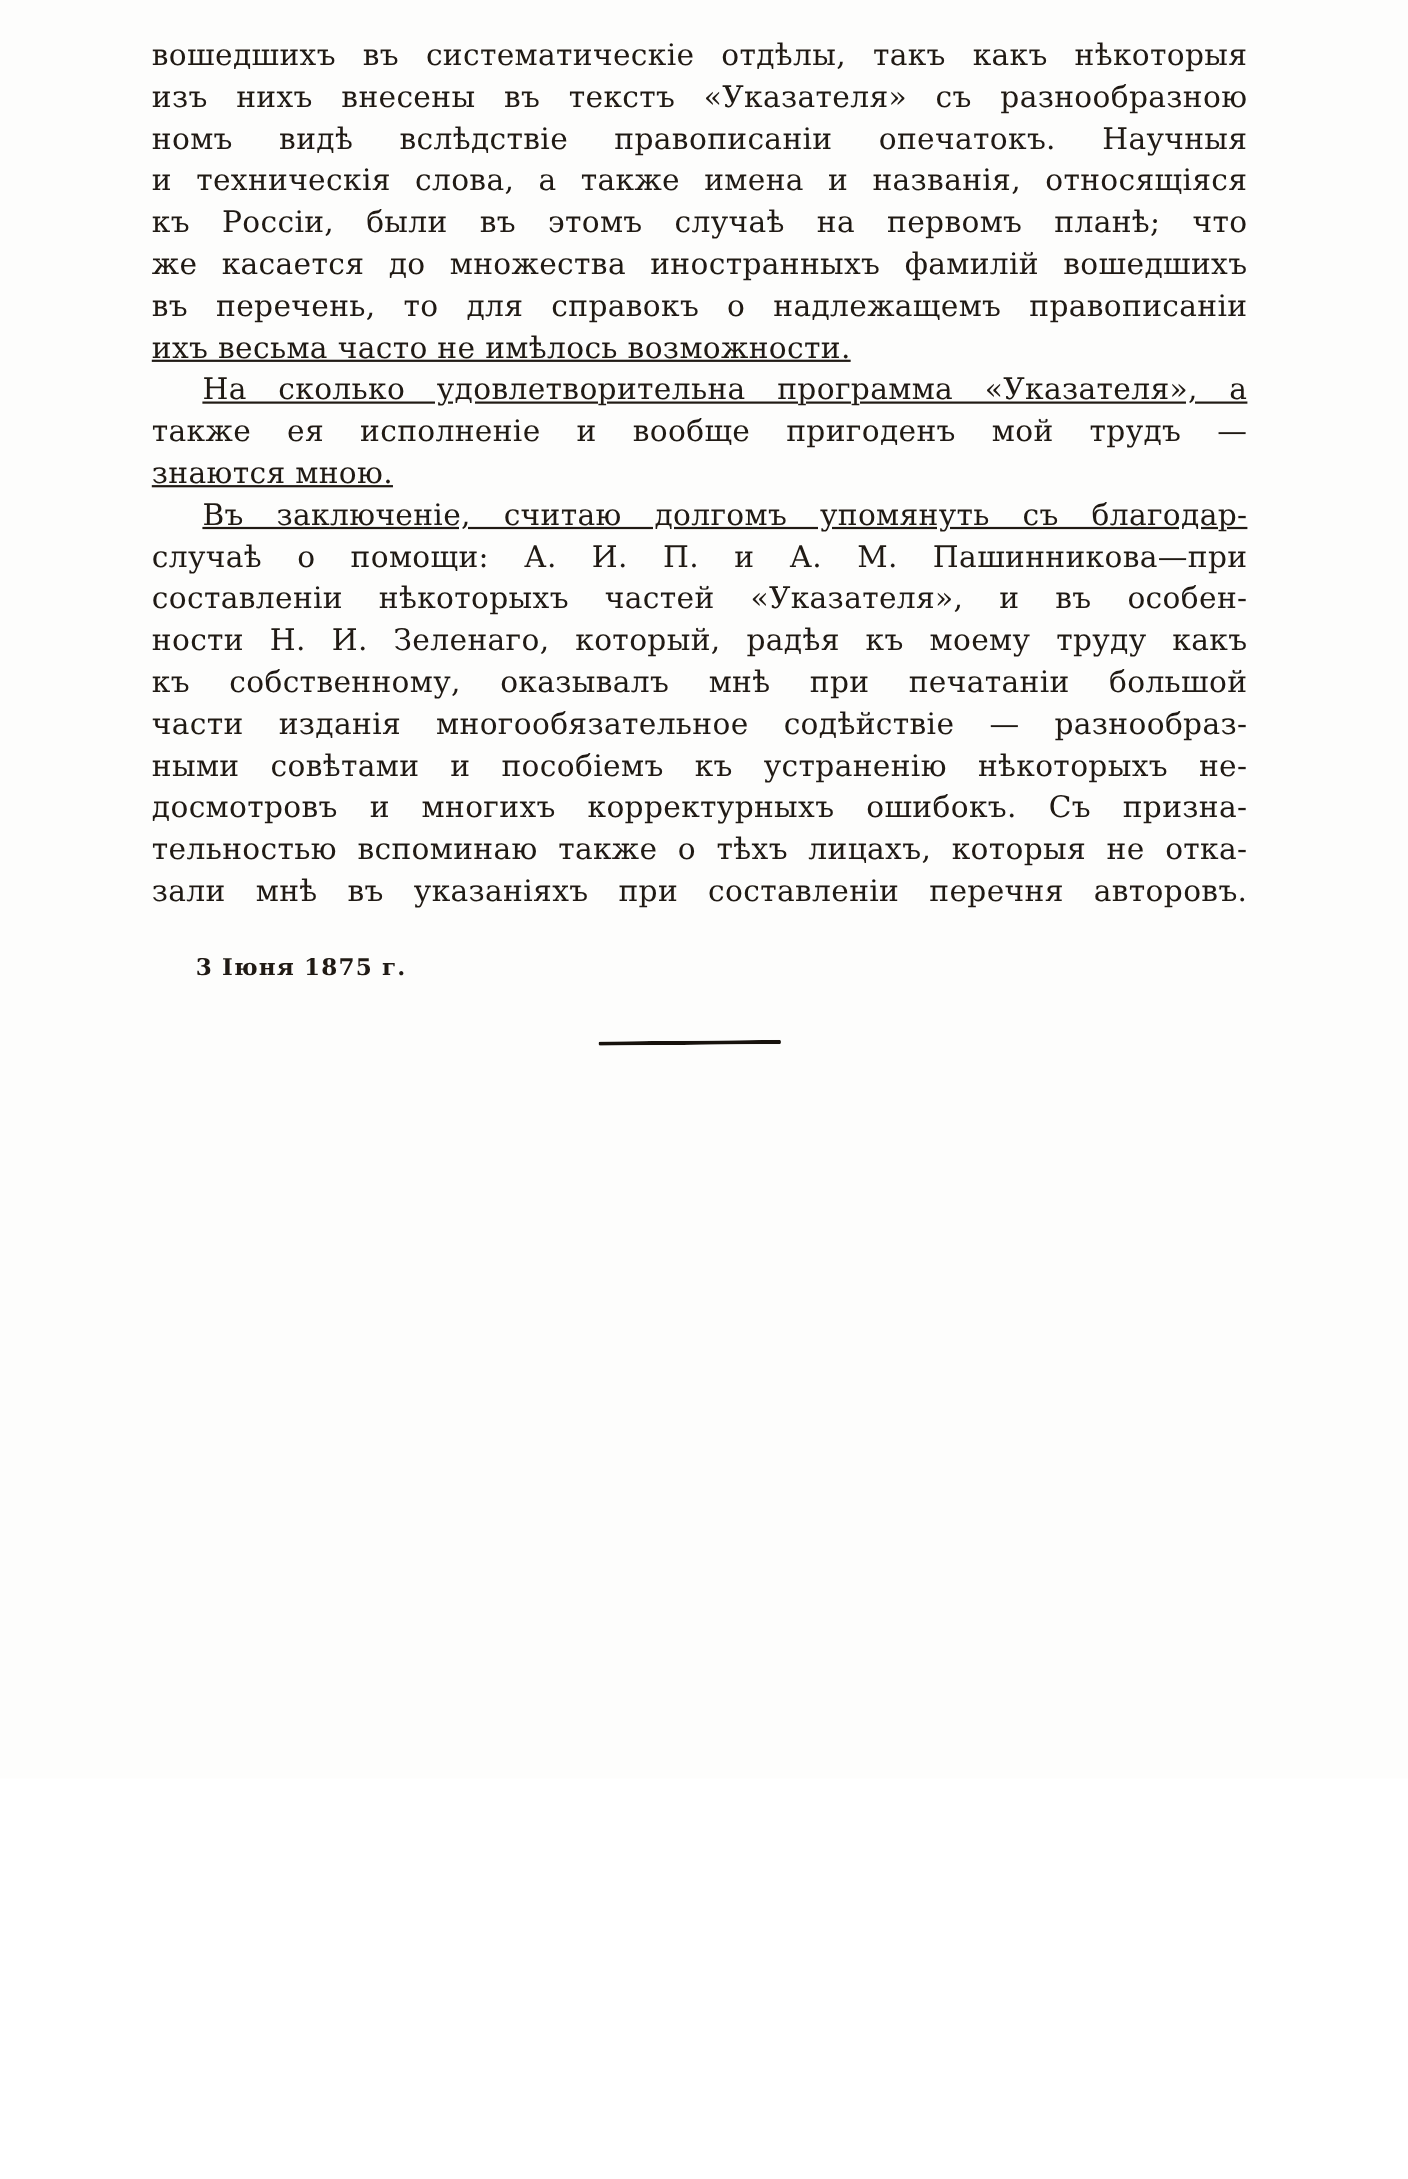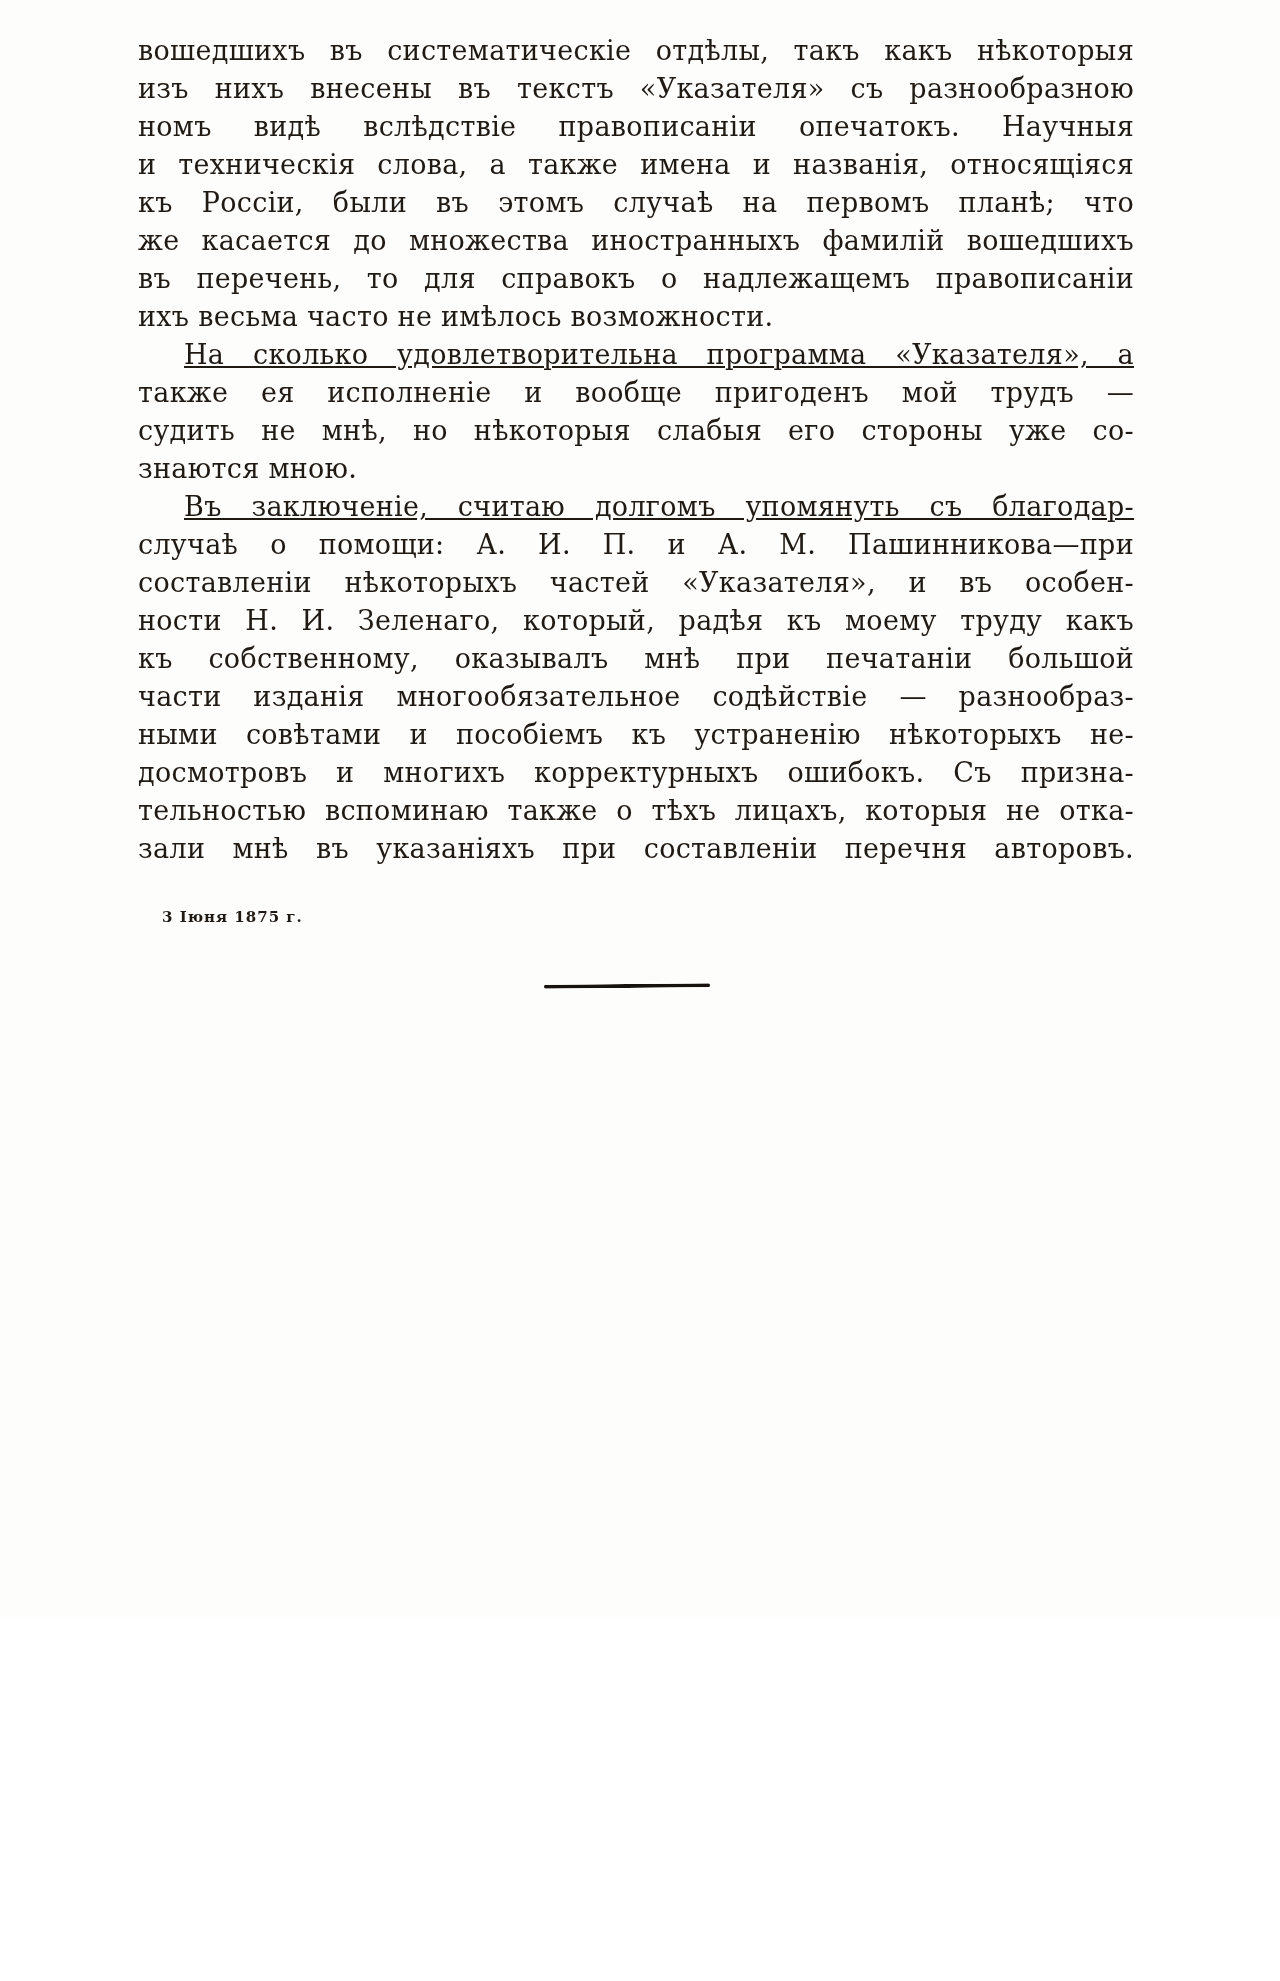--- a/index.html
+++ b/index.html
@@ -24,29 +24,30 @@
     letter-spacing: 0.3px;
   }
   .paragraph { margin: 0; padding: 0; }
   .line {
     text-align: justify;
     text-align-last: justify;
     white-space: normal;
   }
   .line.end {
     text-align-last: left;
+    text-decoration: underline;
   }
   .line.indent {
     text-indent: 46px;
     text-decoration: underline;
   }
   .dateline {
     margin-top: 30px;
-    margin-left: 24px;
-    font-size: 15px;
+    margin-left: 40px;
+    font-size: 21px;
     font-weight: 700;
     letter-spacing: 1px;
   }
   .end-rule {
     margin-top: 48px;
     margin-left: 406px;
     width: 166px;
     height: 0;
     border-top: 4px solid #17120d;
     transform: rotate(-0.5deg);
@@ -66,21 +67,20 @@
       <div class="line">и техническія слова, а также имена и названія, относящіяся</div>
       <div class="line">къ Россіи, были въ этомъ случаѣ на первомъ планѣ; что</div>
       <div class="line">же касается до множества иностранныхъ фамилій вошедшихъ</div>
       <div class="line">въ перечень, то для справокъ о надлежащемъ правописаніи</div>
       <div class="line end">ихъ весьма часто не имѣлось возможности.</div>
     </div>
 
     <div class="paragraph">
       <div class="line indent">На сколько удовлетворительна программа «Указателя», а</div>
       <div class="line">также ея исполненіе и вообще пригоденъ мой трудъ —</div>
-      <div class="line">судить не мнѣ, но нѣкоторыя слабыя его стороны уже со-</div>
       <div class="line end">знаются мною.</div>
     </div>
 
     <div class="paragraph">
       <div class="line indent">Въ заключеніе, считаю долгомъ упомянуть съ благодар-</div>
       <div class="line">случаѣ о помощи: А. И. П. и А. М. Пашинникова—при</div>
       <div class="line">составленіи нѣкоторыхъ частей «Указателя», и въ особен-</div>
       <div class="line">ности Н. И. Зеленаго, который, радѣя къ моему труду какъ</div>
       <div class="line">къ собственному, оказывалъ мнѣ при печатаніи большой</div>
       <div class="line">части изданія многообязательное содѣйствіе — разнообраз-</div>

